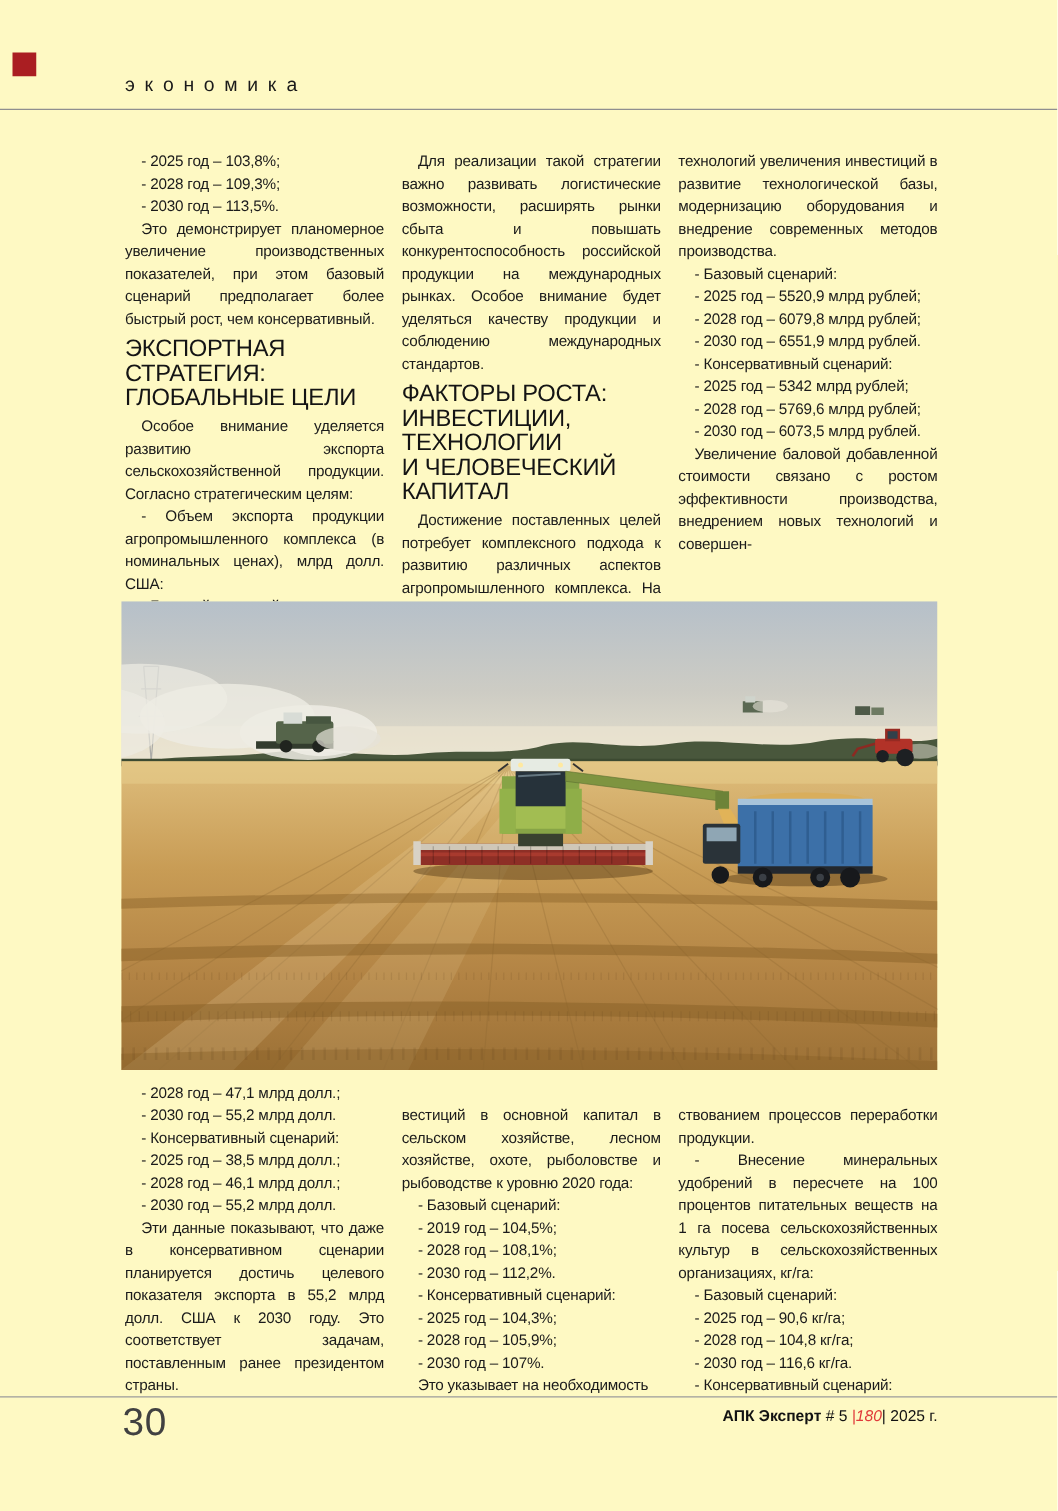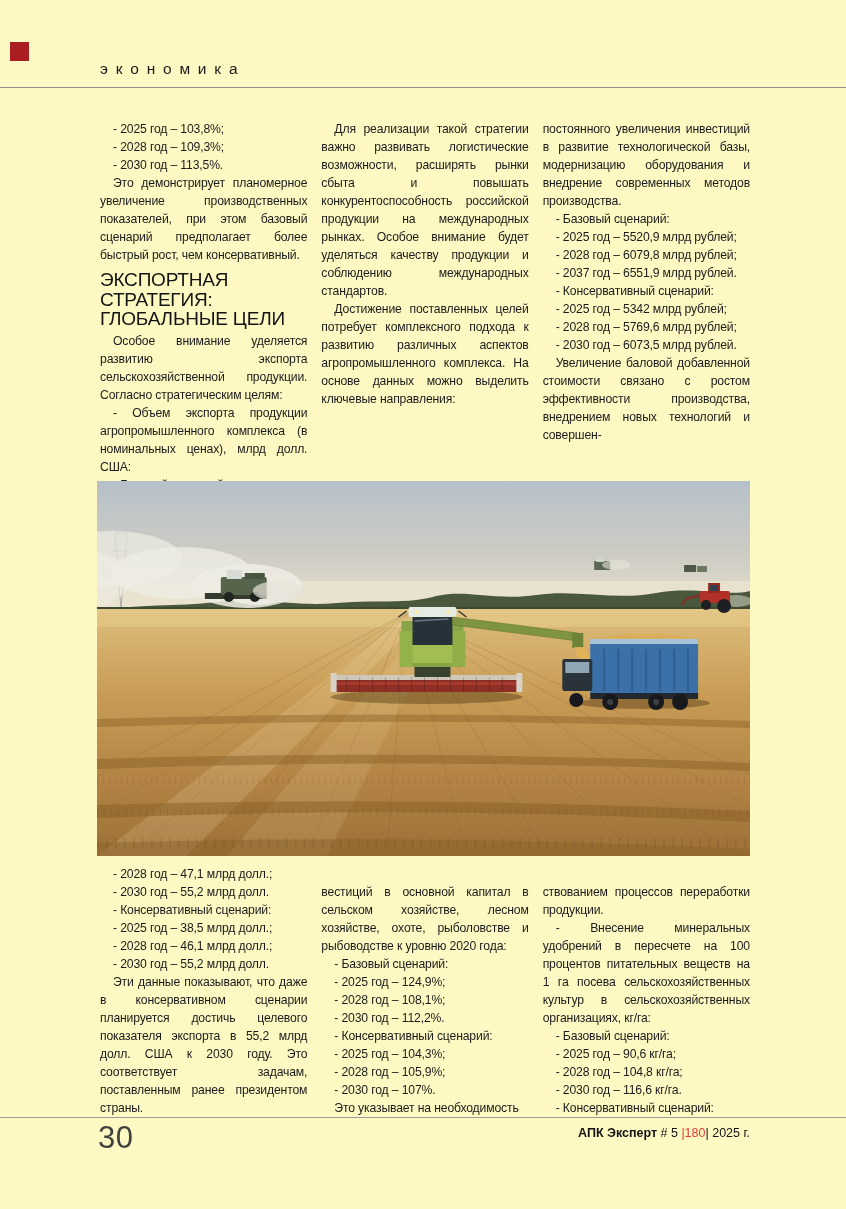--- a/index.html
+++ b/index.html
@@ -27,21 +27,21 @@
   
   .photo{position:absolute;left:97px;top:481px;width:653px;height:375px;}
   .photo svg{display:block;width:100%;height:100%;}
 
   
   .footer-rule{position:absolute;left:0;right:0;top:1117px;border-top:1px solid #9c9c9c;}
   .page-number{position:absolute;left:98px;top:1120px;font-size:31px;color:#414141;
                letter-spacing:.5px;}
   .credit{position:absolute;right:96px;top:1126px;font-size:12.5px;color:#121212;white-space:pre;}
   .credit .bold{font-weight:bold;}
-  .credit .red{color:#e03a3a;}
+  .credit .red{color:#e03a3a;font-style:italic;}
 </style>
 </head>
 <body>
 
 <div class="page">
 
   <div class="accent-square"></div>
   <div class="section-label">экономика</div>
   <div class="header-rule"></div>
 
@@ -53,28 +53,31 @@
         <div class="blk p">Это демонстрирует планомерное увеличение производственных показателей, при этом базовый сценарий предполагает более быстрый рост, чем консервативный.</div>
         <div class="blk h">ЭКСПОРТНАЯ СТРАТЕГИЯ:
 ГЛОБАЛЬНЫЕ ЦЕЛИ</div>
         <div class="blk p">Особое внимание уделяется развитию экспорта сельскохозяйственной продукции. Согласно стратегическим целям:</div>
         <div class="blk li">- Объем экспорта продукции агропромышленного комплекса (в номинальных ценах), млрд долл. США:</div>
         <div class="blk li">- Базовый сценарий:</div>
         <div class="blk li">- 2025 год – 40,7 млрд долл.;</div>
       </div>
     <div class="col">
         <div class="blk p">Для реализации такой стратегии важно развивать логистические возможности, расширять рынки сбыта и повышать конкурентоспособность российской продукции на международных рынках. Особое внимание будет уделяться качеству продукции и соблюдению международных стандартов.</div>
+        <div class="blk h">ФАКТОРЫ РОСТА:
+ИНВЕСТИЦИИ, ТЕХНОЛОГИИ
+И ЧЕЛОВЕЧЕСКИЙ КАПИТАЛ</div>
         <div class="blk p">Достижение поставленных целей потребует комплексного подхода к развитию различных аспектов агропромышленного комплекса. На основе данных можно выделить ключевые направления:</div>
       </div>
     <div class="col">
-        <div class="blk cont">постоянного увеличения инвестиций в развитие технологической базы, модернизацию оборудования и внедрение современных методов производства.</div>
+        <div class="blk cont">технологий увеличения инвестиций в развитие технологической базы, модернизацию оборудования и внедрение современных методов производства.</div>
         <div class="blk li">- Базовый сценарий:</div>
         <div class="blk li">- 2025 год – 5520,9 млрд рублей;</div>
         <div class="blk li">- 2028 год – 6079,8 млрд рублей;</div>
-        <div class="blk li">- 2037 год – 6551,9 млрд рублей.</div>
+        <div class="blk li">- 2030 год – 6551,9 млрд рублей.</div>
         <div class="blk li">- Консервативный сценарий:</div>
         <div class="blk li">- 2025 год – 5342 млрд рублей;</div>
         <div class="blk li">- 2028 год – 5769,6 млрд рублей;</div>
         <div class="blk li">- 2030 год – 6073,5 млрд рублей.</div>
         <div class="blk p">Увеличение баловой добавленной стоимости связано с ростом эффективности производства, внедрением новых технологий и совершен-</div>
       </div>
   </div>
 
   <div class="photo">
     <svg viewBox="0 0 654 375" preserveAspectRatio="none">
@@ -226,21 +229,21 @@
         <div class="blk li">- 2030 год – 55,2 млрд долл.</div>
         <div class="blk li">- Консервативный сценарий:</div>
         <div class="blk li">- 2025 год – 38,5 млрд долл.;</div>
         <div class="blk li">- 2028 год – 46,1 млрд долл.;</div>
         <div class="blk li">- 2030 год – 55,2 млрд долл.</div>
         <div class="blk p">Эти данные показывают, что даже в консервативном сценарии планируется достичь целевого показателя экспорта в 55,2 млрд долл. США к 2030 году. Это соответствует задачам, поставленным ранее президентом страны.</div>
       </div>
     <div class="col">
         <div class="blk cont">вестиций в основной капитал в сельском хозяйстве, лесном хозяйстве, охоте, рыболовстве и рыбоводстве к уровню 2020 года:</div>
         <div class="blk li">- Базовый сценарий:</div>
-        <div class="blk li">- 2025 год – 124,9%;</div>
+        <div class="blk li">- 2019 год – 104,5%;</div>
         <div class="blk li">- 2028 год – 108,1%;</div>
         <div class="blk li">- 2030 год – 112,2%.</div>
         <div class="blk li">- Консервативный сценарий:</div>
         <div class="blk li">- 2025 год – 104,3%;</div>
         <div class="blk li">- 2028 год – 105,9%;</div>
         <div class="blk li">- 2030 год – 107%.</div>
         <div class="blk p">Это указывает на необходимость</div>
       </div>
     <div class="col">
         <div class="blk cont">ствованием процессов переработки продукции.</div>

